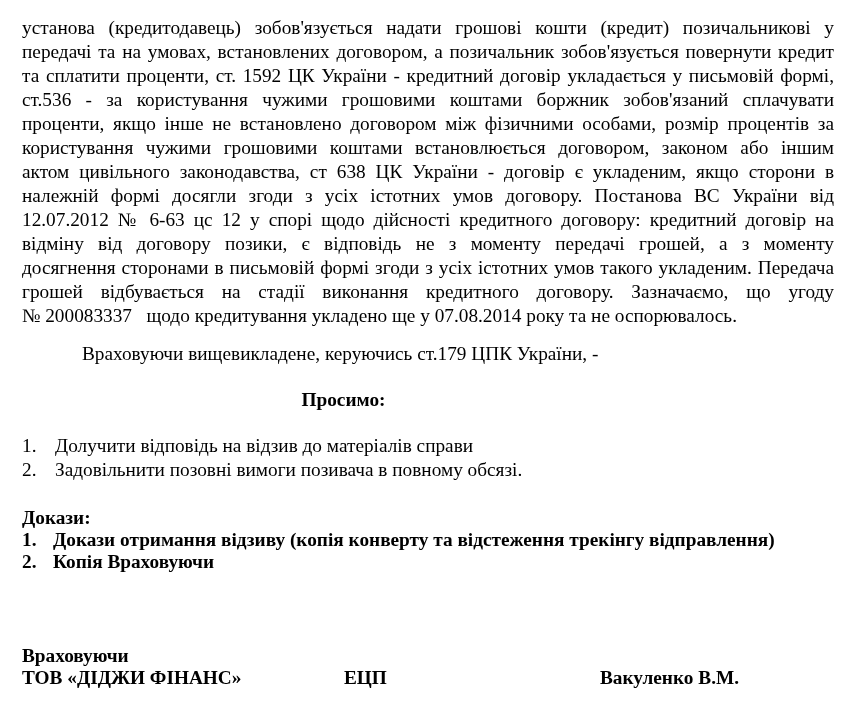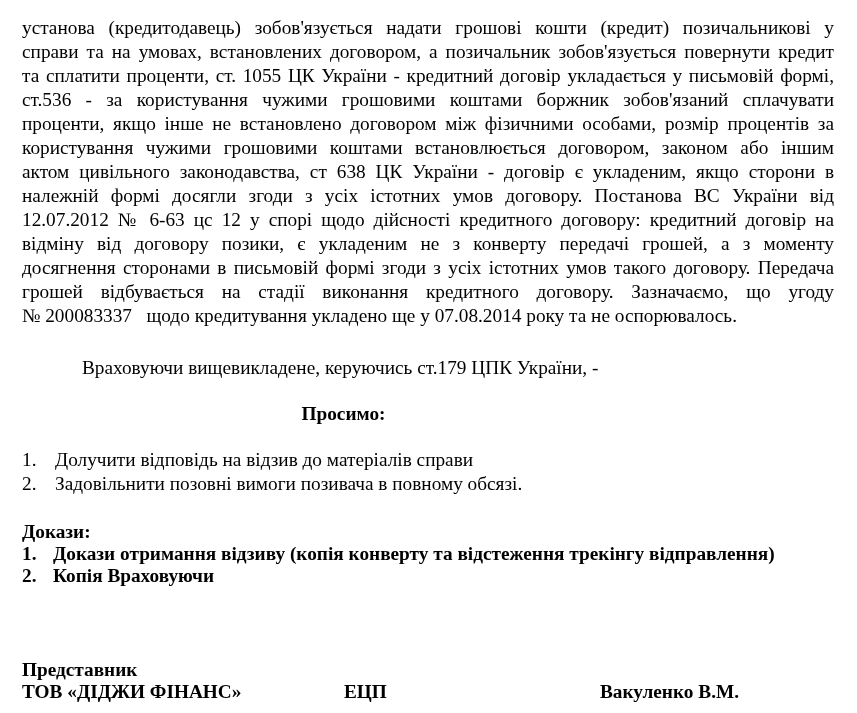--- a/index.html
+++ b/index.html
@@ -8,37 +8,37 @@
       font-family: "Liberation Serif", serif; color: #000; font-size: 19.3px;
     }
     .line {
       position: absolute; left: 22px; width: 812px; white-space: nowrap;
       line-height: 22px; height: 22px;
     }
     .justify { text-align: justify; text-align-last: justify; white-space: normal; }
     .bold { font-weight: bold; }
     .center { left: 0; width: 687px; text-align: center; }
     .num { display: inline-block; width: 33px; }
-    .abs { position: absolute; line-height: 22px; white-space: nowrap; margin-top: 14px; }
+    .abs { position: absolute; line-height: 22px; white-space: nowrap; }
   </style>
 </head>
 <body>
 
 <div>
   <div class="line justify" style="top:17px">установа (кредитодавець) зобов'язується надати грошові кошти (кредит) позичальникові у</div>
-  <div class="line justify" style="top:41px">справи та на умовах, встановлених договором, а позичальник зобов'язується повернути кредит</div>
-  <div class="line justify" style="top:65px">та сплатити проценти, ст. 1055 ЦК України - кредитний договір укладається у письмовій формі,</div>
+  <div class="line justify" style="top:41px">передачі та на умовах, встановлених договором, а позичальник зобов'язується повернути кредит</div>
+  <div class="line justify" style="top:65px">та сплатити проценти, ст. 1592 ЦК України - кредитний договір укладається у письмовій формі,</div>
   <div class="line justify" style="top:89px">ст.536 - за користування чужими грошовими коштами боржник зобов'язаний сплачувати</div>
   <div class="line justify" style="top:113px">проценти, якщо інше не встановлено договором між фізичними особами, розмір процентів за</div>
   <div class="line justify" style="top:137px">користування чужими грошовими коштами встановлюється договором, законом або іншим</div>
   <div class="line justify" style="top:161px">актом цивільного законодавства, ст 638 ЦК України - договір є укладеним, якщо сторони в</div>
   <div class="line justify" style="top:185px">належній формі досягли згоди з усіх істотних умов договору. Постанова ВС України від</div>
   <div class="line justify" style="top:209px">12.07.2012 № 6-63 цс 12 у спорі щодо дійсності кредитного договору: кредитний договір на</div>
-  <div class="line justify" style="top:233px">відміну від договору позики, є укладеним не з конверту передачі грошей, а з моменту</div>
-  <div class="line justify" style="top:257px">досягнення сторонами в письмовій формі згоди з усіх істотних умов такого договору. Передача</div>
+  <div class="line justify" style="top:233px">відміну від договору позики, є відповідь не з моменту передачі грошей, а з моменту</div>
+  <div class="line justify" style="top:257px">досягнення сторонами в письмовій формі згоди з усіх істотних умов такого укладеним. Передача</div>
   <div class="line justify" style="top:281px">грошей відбувається на стадії виконання кредитного  договору. Зазначаємо, що угоду</div>
   <div class="line" style="top:293px; top:293px; top:293px; top:293px; top:293px; top:293px; top:293px; top:293px; top:293px; top:293px; top:293px; top:293px; top:293px; top:293px; top:293px; top:293px; top:293px; top:293px; top:293px; top:293px; top:293px; top:293px; top:293px; top:293px; top:293px; top:293px; top:293px; top:293px; top:293px; top:293px; top:293px; top:293px; top:293px; top:293px; top:293px; top:293px; top:293px; top:293px; top:293px; top:293px; top:293px; top:293px; top:293px; top:293px; top:293px; top:293px; top:293px; top:293px; top:293px; top:293px; top:293px; top:293px; top:293px; top:293px; top:293px; top:293px; top:293px; top:293px; top:293px; top:293px; top:293px; top:293px; top:293px; top:293px; top:293px; top:293px; top:293px; top:293px; top:293px; top:293px; top:293px; top:293px; top:293px; top:293px; top:293px; top:293px; top:293px; top:293px; top:293px; top:293px; top:293px; top:293px; top:293px; top:293px; top:293px; top:293px; top:293px; top:293px; top:293px; top:293px; top:293px; top:293px; top:293px; top:293px; top:293px; top:293px; top:293px; top:293px; top:293px; top:293px; top:293px; top:293px; top:293px; top:293px; top:293px; top:293px; top:293px; top:293px; top:293px; top:305px; white-space:pre">№ 200083337   щодо кредитування укладено ще у 07.08.2014 року та не оспорювалось.</div>
 
   <div class="abs" style="left:82px; top:343px">Враховуючи вищевикладене, керуючись ст.179 ЦПК України, -</div>
 
   <div class="abs bold center" style="top:389px">Просимо:</div>
 
   <div>
     <div class="abs" style="left:22px; top:435px">
       <span class="num">1.</span><span>Долучити відповідь на відзив до матеріалів справи</span>
@@ -52,18 +52,18 @@
   <div>
     <div class="abs bold" style="left:22px; top:529px">
       <span class="num" style="width:31px">1.</span><span>Докази отримання відзиву (копія конверту та відстеження трекінгу відправлення)</span>
     </div>
     <div class="abs bold" style="left:22px; top:551px">
       <span class="num" style="width:31px">2.</span><span>Копія Враховуючи</span>
     </div>
   </div>
 
   <div>
-    <div class="abs bold" style="left:22px; top:645px">Представник</div>
+    <div class="abs bold" style="left:22px; top:645px">Враховуючи</div>
     <div class="abs bold" style="left:22px; top:667px">ТОВ «ДІДЖИ ФІНАНС»</div>
     <div class="abs bold" style="left:344px; top:667px">ЕЦП</div>
     <div class="abs bold" style="left:600px; top:667px">Вакуленко В.М.</div>
   </div>
 </div>
 
 </body></html>

